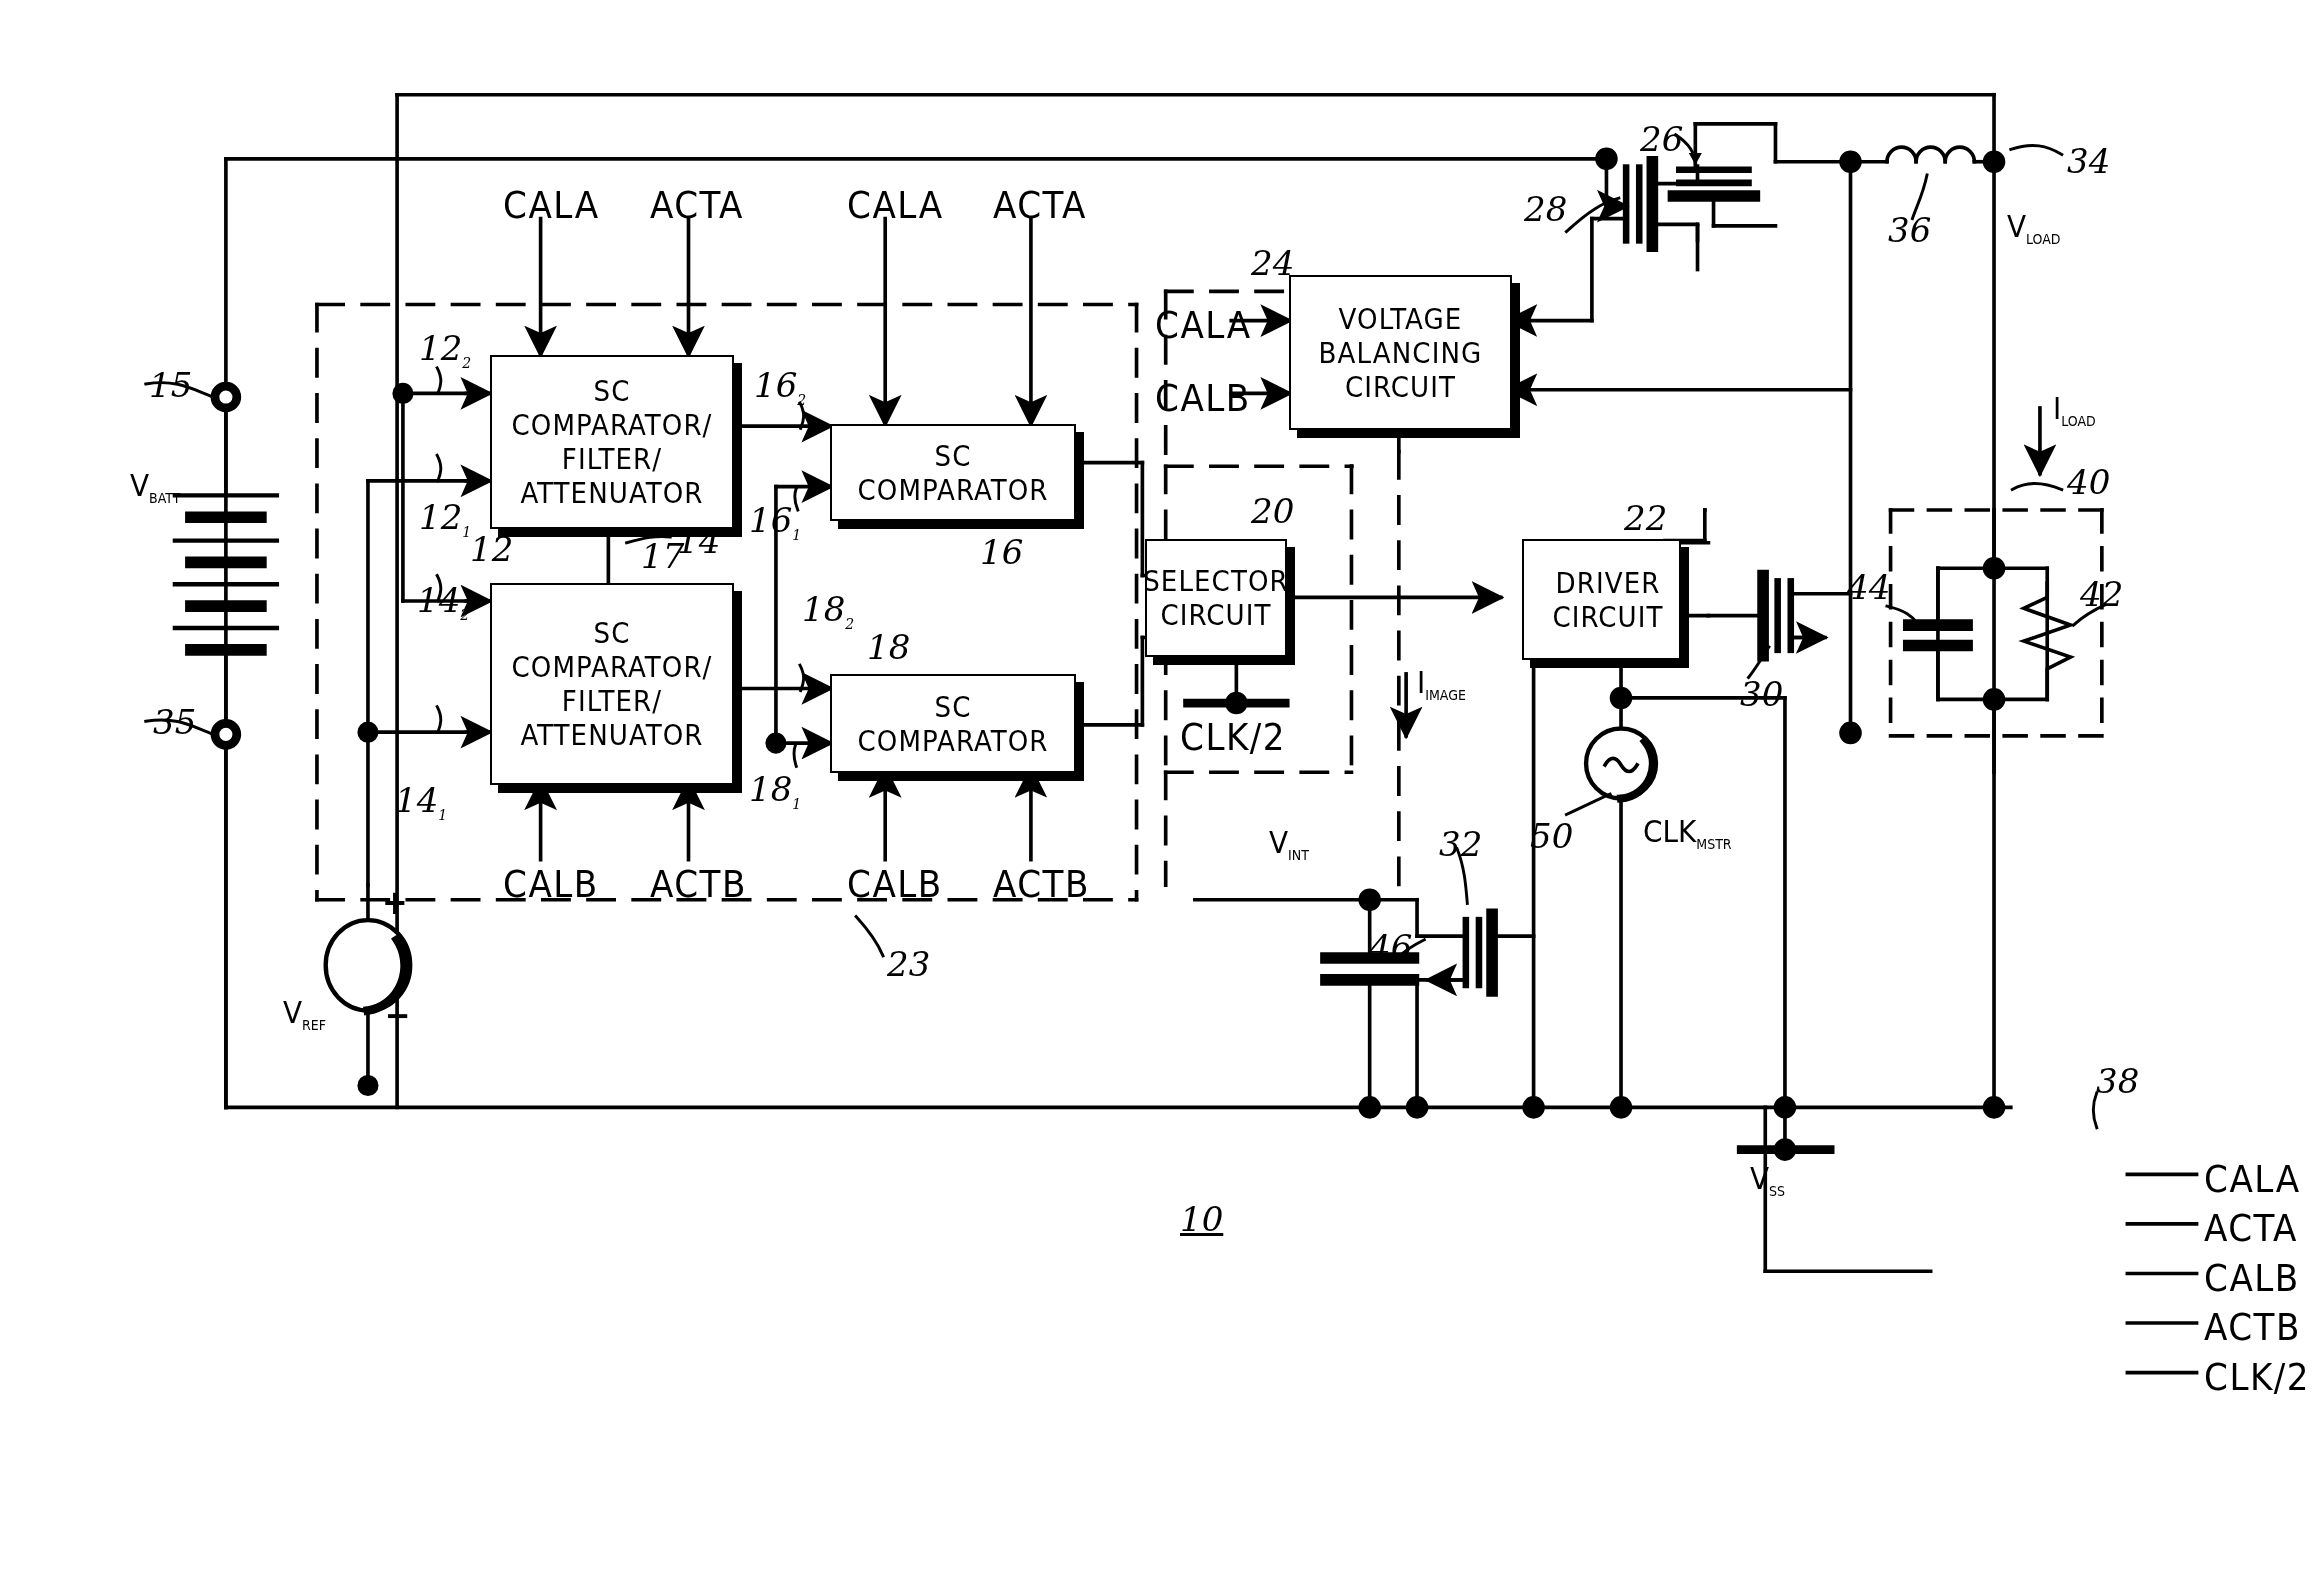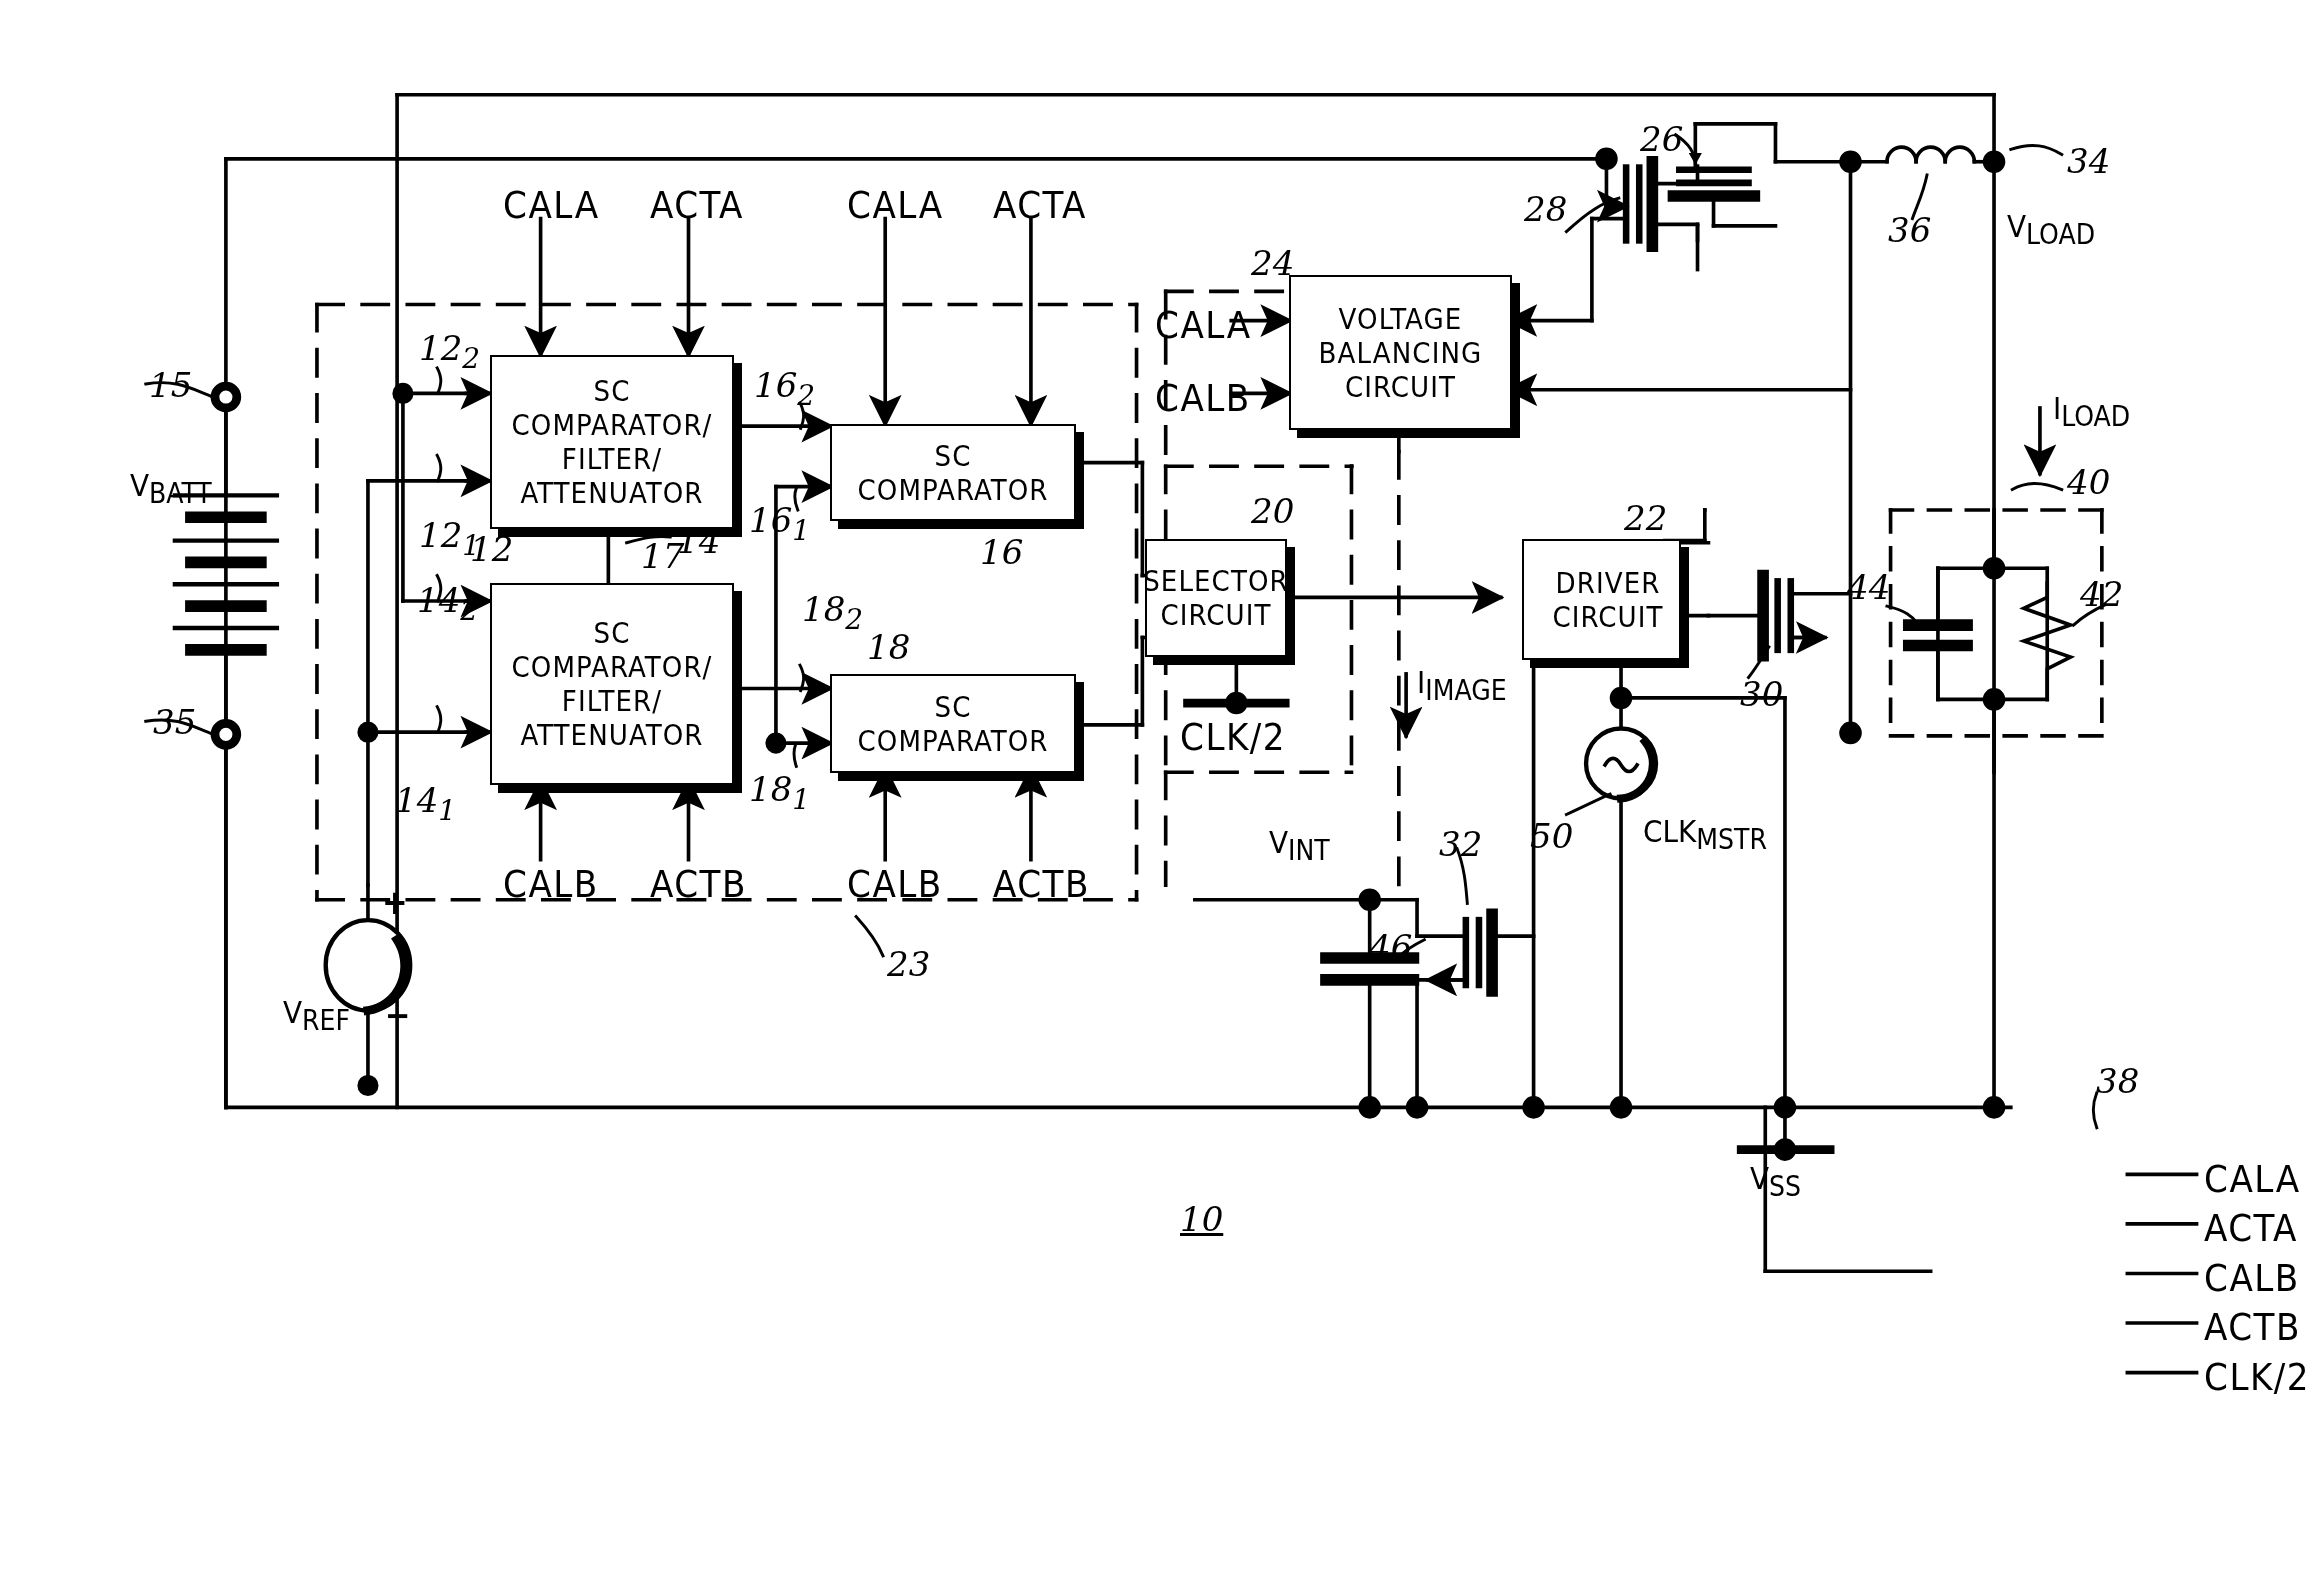--- a/index.html
+++ b/index.html
@@ -8,21 +8,21 @@
   svg{position:absolute;left:0;top:0;width:2319px;height:1578px;}
 
   .lbl{position:absolute;color:#000;white-space:nowrap;line-height:1;
        font-family:"DejaVu Sans Condensed","DejaVu Sans",sans-serif;}
   .sig{font-size:38px;letter-spacing:1.5px;}
   .blk{font-size:29px;letter-spacing:1.1px;text-align:center;}
   .ref{font-style:italic;font-size:34px;font-family:"DejaVu Serif",serif;}
   .fig{font-style:italic;font-size:34px;font-family:"DejaVu Serif",serif;
        text-decoration:underline;}
   .var{font-size:31px;}
-  .sub{font-size:28px;vertical-align:sub;}
+  .sub{font-size:14px;vertical-align:sub;}
   .pm{font-size:34px;font-weight:bold;}
 
   .box{position:absolute;border:2.9px solid #000;background:#fff;
        box-shadow:8px 8px 0 0 #000;display:flex;align-items:center;
        justify-content:center;text-align:center;}
 </style>
 </head>
 <body>
 
 <div id="page">
@@ -421,21 +421,21 @@
 <div class="lbl var" style="left:1643px;top:816px;">
   <span>CLK</span><span class="sub">MSTR</span>
 </div>
 
 <div class="lbl ref" style="left:149px;top:368px;">15</div>
 <div class="lbl ref" style="left:153px;top:705px;">35</div>
 
 <div class="lbl ref" style="left:419px;top:331px;">
   <span>12</span><span class="sub">2</span>
 </div>
-<div class="lbl ref" style="left:419px;top:518px;">
+<div class="lbl ref" style="left:419px;top:500px;">
   <span>12</span><span class="sub">1</span>
 </div>
 <div class="lbl ref" style="left:470px;top:532px;">12</div>
 
 <div class="lbl ref" style="left:417px;top:583px;">
   <span>14</span><span class="sub">2</span>
 </div>
 <div class="lbl ref" style="left:395px;top:783px;">
   <span>14</span><span class="sub">1</span>
 </div>

